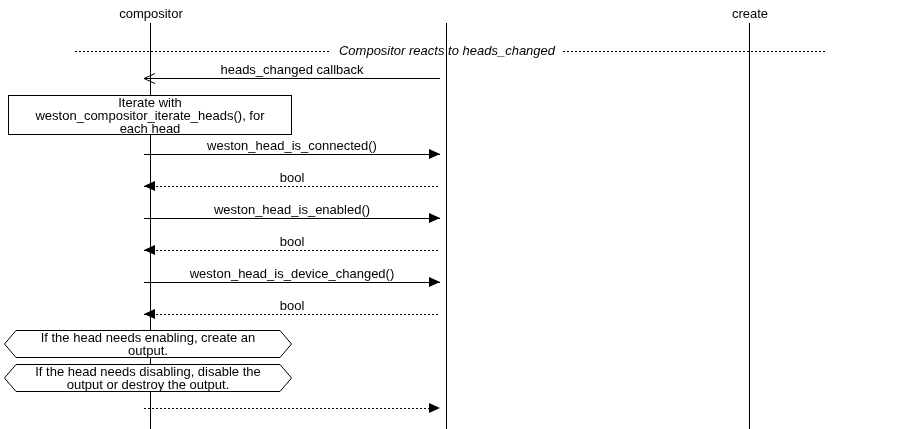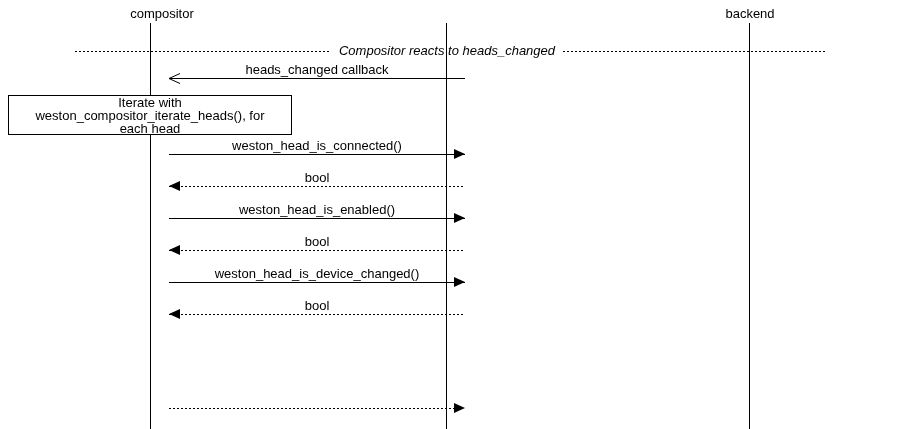--- a/index.html
+++ b/index.html
@@ -16,21 +16,21 @@
   .dotseg {
     position:absolute; top:51px; height:1px;
     background:repeating-linear-gradient(90deg,#000 0 2px,transparent 2px 4px);
     z-index:2;
   }
   .divlabel {
     position:absolute; left:147px; top:43px; width:600px; height:15px;
     text-align:center; font-size:13px; line-height:15px; z-index:3;font-style:italic;
   }
 
-  .msg { position:absolute; left:169px; width:296px; height:1px; z-index:3; }
+  .msg { position:absolute; left:144px; width:296px; height:1px; z-index:3; }
   .msg .lbl {
     position:absolute; left:0; right:0; top:-16px; height:15px;
     text-align:center; font-size:13px; line-height:15px; white-space:nowrap;
   }
   .lineS { position:absolute; left:0; right:0; top:0; height:1px; background:#000; }
   .lineD {
     position:absolute; left:0; right:0; top:0; height:1px;
     background:repeating-linear-gradient(90deg,#000 0 2px,transparent 2px 4px);
   }
   .arrR {
@@ -53,22 +53,22 @@
   .boxtxt { width:240px; text-align:center; font-size:13px; line-height:13px; }
   .hex { position:absolute; left:4px; width:288px; height:28px; z-index:4; }
   .hex svg { position:absolute; left:0; top:0; }
   .hex .boxtxt { position:absolute; left:24px; top:50%; transform:translateY(-50%); }
 </style>
 </head>
 <body>
 
 <div class="stage">
 
-  <div class="plabel" style="left:62px">compositor</div>
-  <div class="plabel" style="left:650px">backend</div>
+  <div class="plabel" style="left:51px">compositor</div>
+  <div class="plabel" style="left:650px">create</div>
 
   <div class="lifeline" style="left:150px"></div>
   <div class="lifeline" style="left:446px"></div>
   <div class="lifeline" style="left:749px"></div>
 
   <div class="dotseg" style="left:75px;  width:255px"></div>
   <div class="dotseg" style="left:563px; width:262px"></div>
   <div class="divlabel">Compositor reacts to heads_changed</div>
 
   <div class="msg" style="top:78px">
@@ -112,20 +112,32 @@
     <div class="lineS"></div>
     <div class="arrR"></div>
   </div>
 
   <div class="msg" style="top:314px">
     <div class="lbl">bool</div>
     <div class="lineD"></div>
     <div class="arrL"></div>
   </div>
 
+  <div class="hex" style="top:330px">
+    <svg width="288" height="28">
+      <polygon points="0.5,14 12,0.5 276,0.5 287.5,14 276,27.5 12,27.5" fill="#fff" stroke="#000" stroke-width="1"></polygon>
+    </svg>
+    <div class="boxtxt">If the head needs enabling, create an output.</div>
+  </div>
 
+  <div class="hex" style="top:364px">
+    <svg width="288" height="28">
+      <polygon points="0.5,14 12,0.5 276,0.5 287.5,14 276,27.5 12,27.5" fill="#fff" stroke="#000" stroke-width="1"></polygon>
+    </svg>
+    <div class="boxtxt">If the head needs disabling, disable the output or destroy the output.</div>
+  </div>
 
   <div class="msg" style="top:408px">
     <div class="lineD"></div>
     <div class="arrR"></div>
   </div>
 
 </div>
 
 </body></html>

